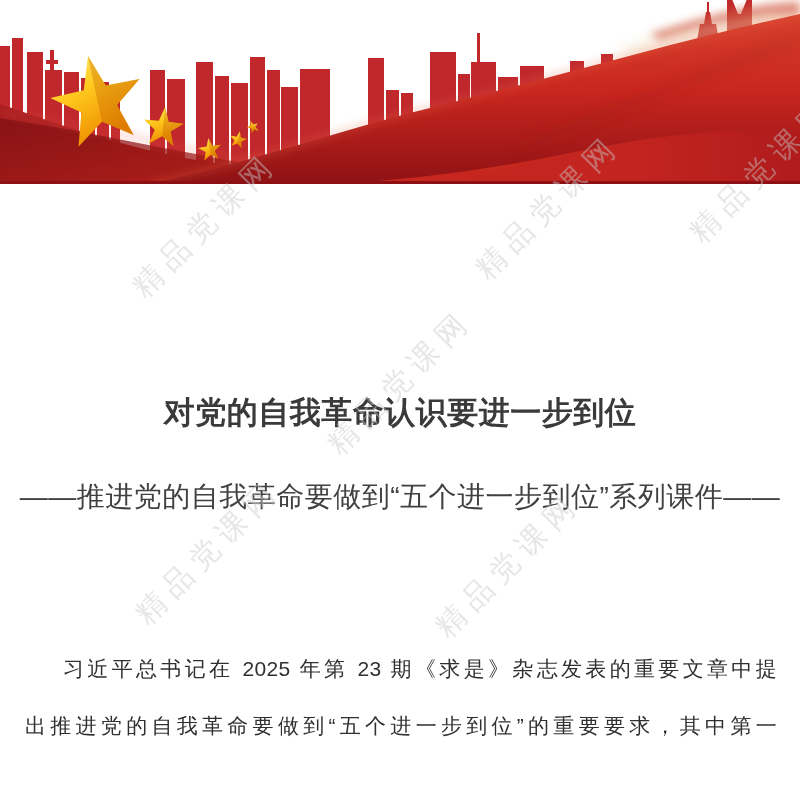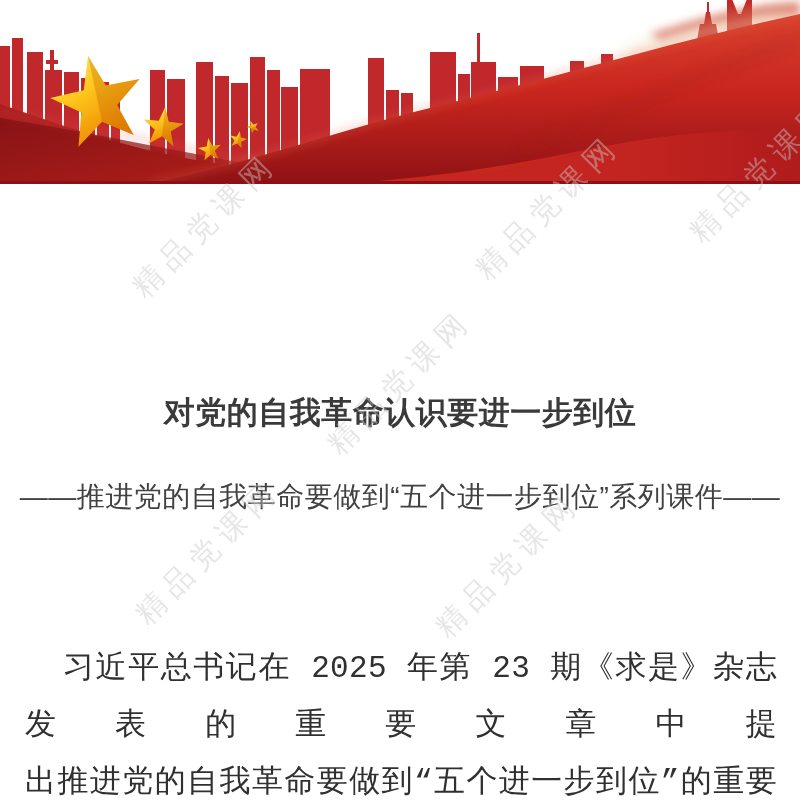--- a/index.html
+++ b/index.html
@@ -37,25 +37,24 @@
     text-align:center;
     font-size:28px;line-height:32px;font-weight:500;
     letter-spacing:0.5px;
     z-index:2;
   }
   .body-text{
     position:absolute;top:640px;left:25px;width:752px;
     z-index:2;
   }
   .body-line{
-    font-size:31px;line-height:57px;
+    font-size:21px;line-height:57px;
     text-align:justify;
     text-align-last:justify;
     letter-spacing:0.3px;
-    font-family:Liberation Mono, monospace;
   }
   .body-line.indent{ text-indent:38px; }
 </style>
 </head>
 <body>
 
 <div class="page">
 
   <div class="banner">
     <svg width="800" height="184" viewBox="0 0 800 184">

